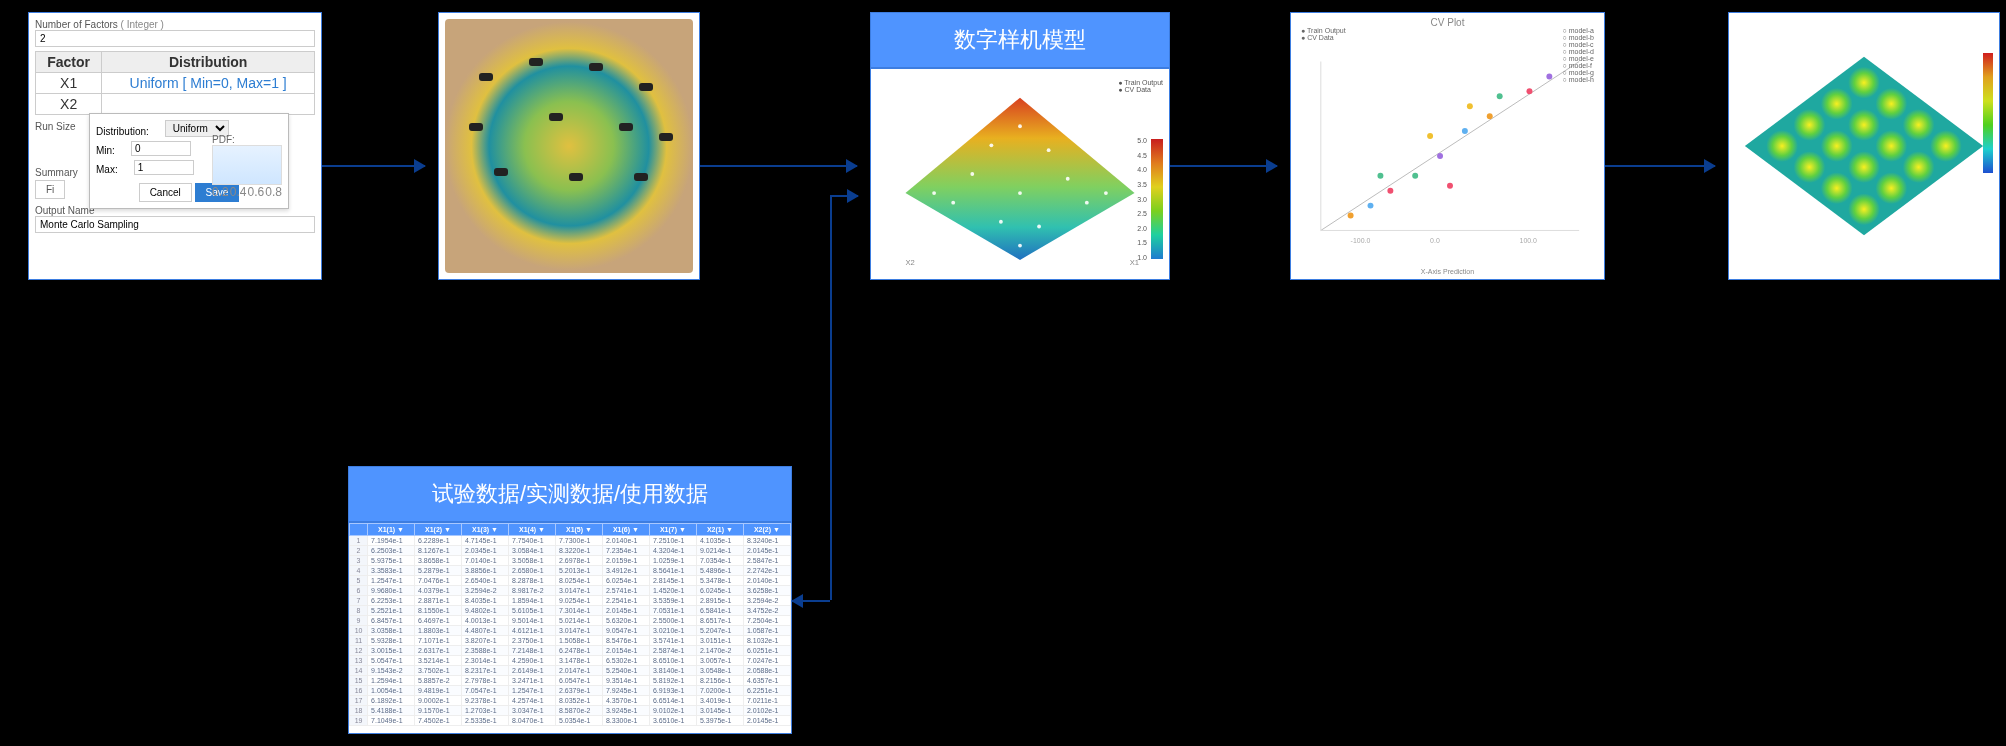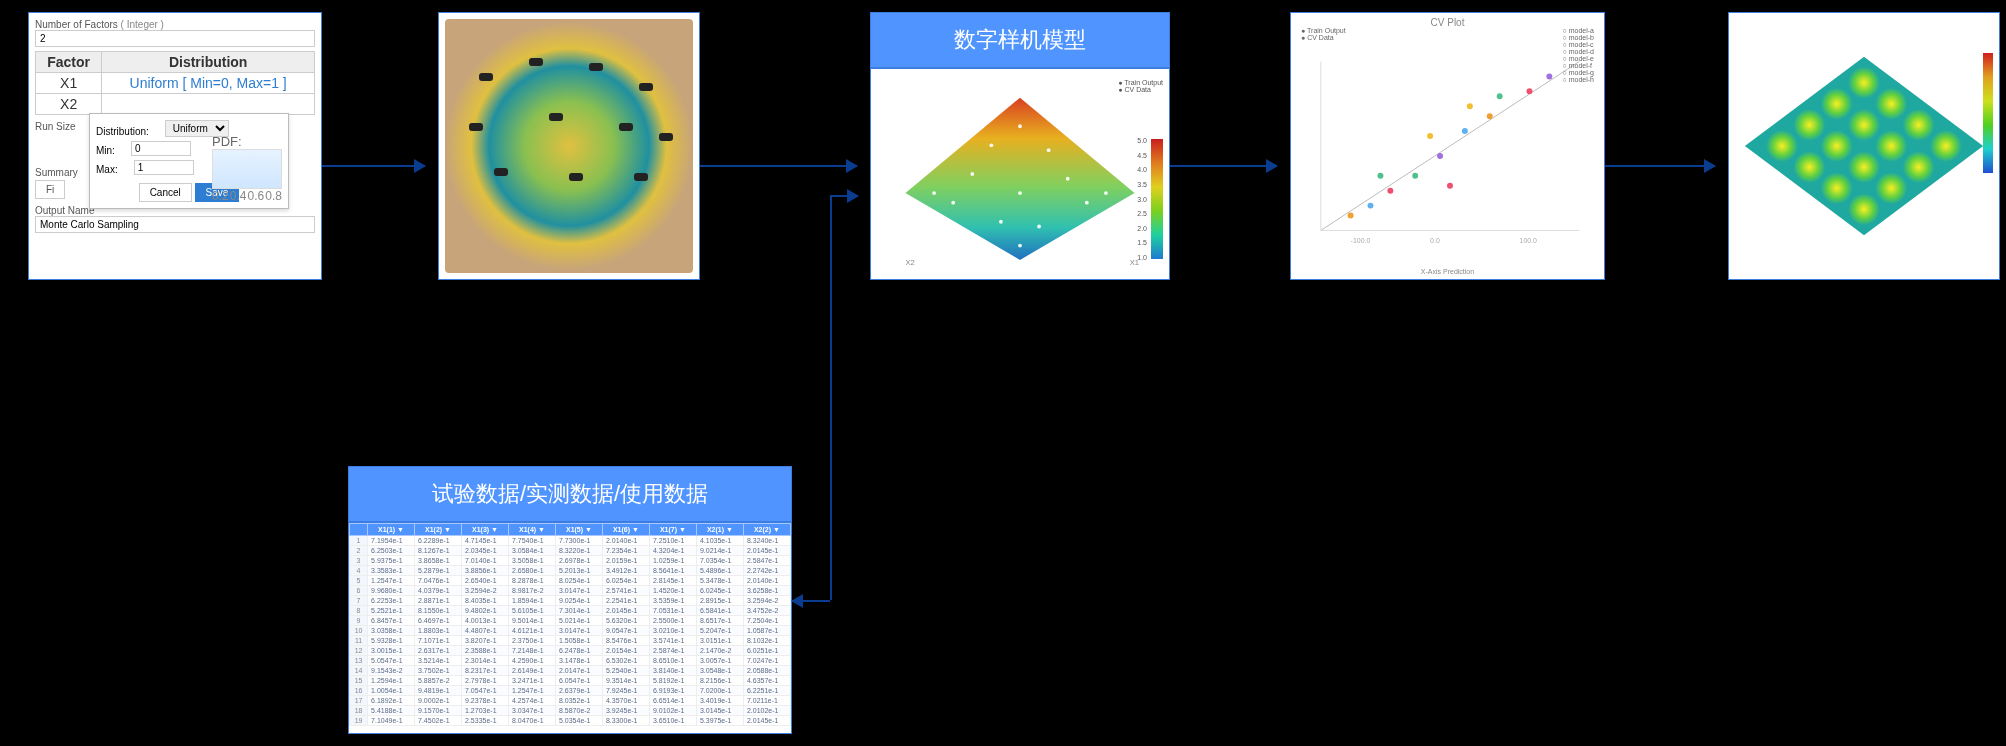--- a/index.html
+++ b/index.html
@@ -152,21 +152,21 @@
       </div>
     </div>
 
     <div class="dist-popup">
       <div class="row">
         <span>Distribution:</span>
         <select>
           <option>Uniform</option>
         </select>
         <div class="pdf-box">
-          <div style="font-size:13px;color:#666;">PDF:</div>
+          <div style="font-size:10px;color:#666;">PDF:</div>
           <div class="pdf-chart"></div>
           <div class="pdf-ticks">
             <span>0.2</span>
             <span>0.4</span>
             <span>0.6</span>
             <span>0.8</span>
           </div>
         </div>
       </div>
       <div class="row">

